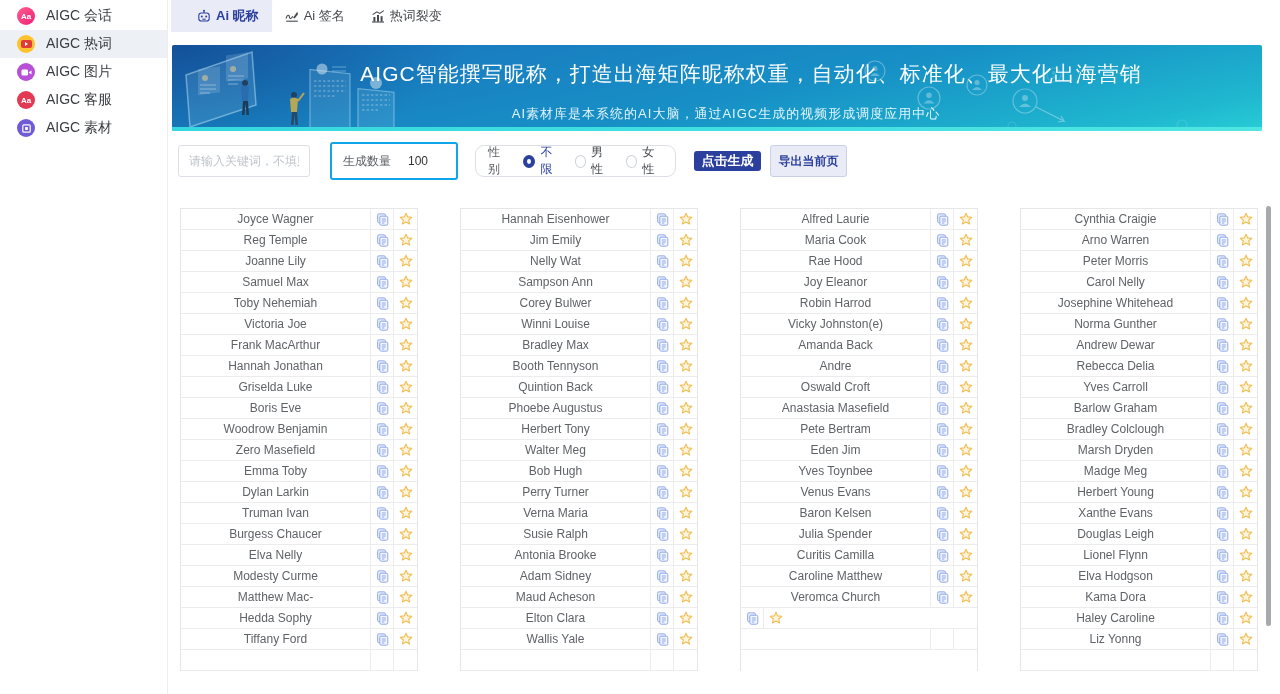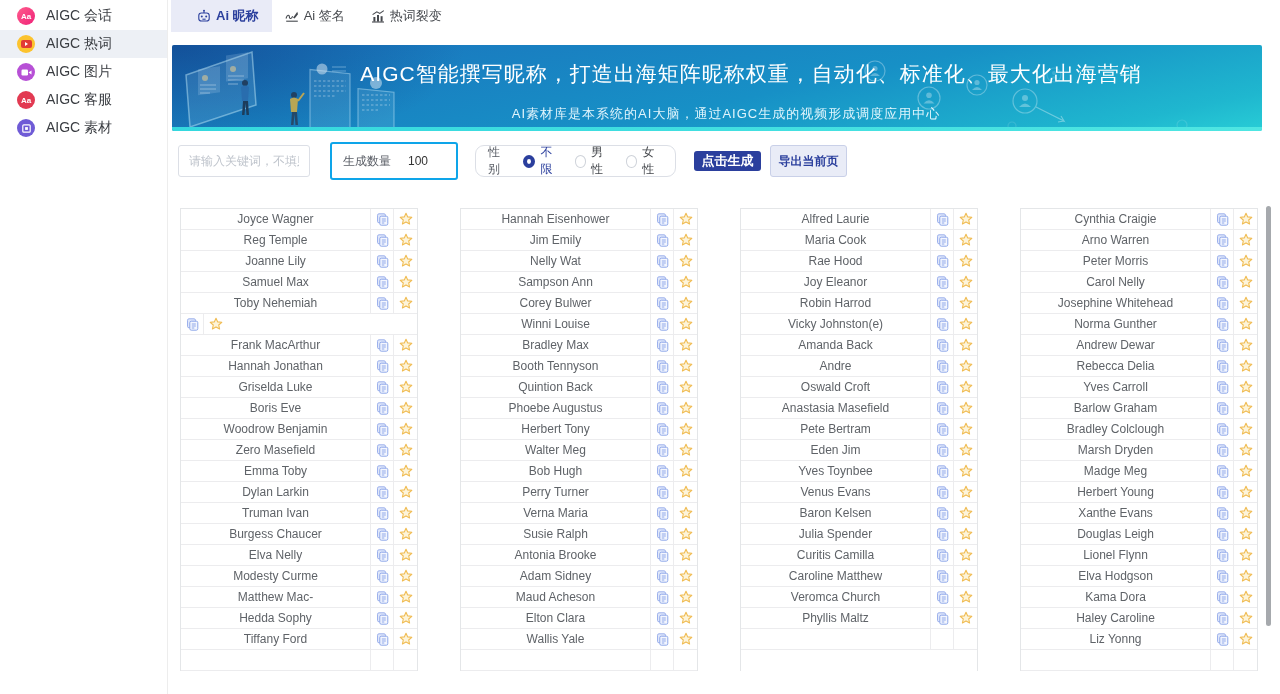--- a/index.html
+++ b/index.html
@@ -335,20 +335,21 @@
                 <path d="M5.8 6 h4 M5.8 8 h4 M5.8 10 h2.5" stroke="#8ea7e9" stroke-width="1" fill="none"></path>
               </svg>
             </div>
             <div class="nicon">
               <svg width="14" height="14" viewBox="0 0 14 14">
                 <path d="M7 1.2 L8.7 4.9 L12.8 5.3 L9.7 8 L10.6 12 L7 9.9 L3.4 12 L4.3 8 L1.2 5.3 L5.3 4.9 Z" fill="#fdf4d9" stroke="#f0bc53" stroke-width="1.1" stroke-linejoin="round"></path>
               </svg>
             </div>
           </div>
           <div class="nrow">
+            <div class="nname">Victoria Joe</div>
             <div class="nicon first">
               <svg width="13" height="13" viewBox="0 0 13 13">
                 <rect x="1.5" y="0.8" width="8" height="9" rx="1.5" fill="#dfe7fb" stroke="#9db1ec"></rect>
                 <rect x="3.8" y="3.2" width="8" height="9" rx="1.5" fill="#f3f6fe" stroke="#8ea7e9"></rect>
                 <path d="M5.8 6 h4 M5.8 8 h4 M5.8 10 h2.5" stroke="#8ea7e9" stroke-width="1" fill="none"></path>
               </svg>
             </div>
             <div class="nicon">
               <svg width="14" height="14" viewBox="0 0 14 14">
                 <path d="M7 1.2 L8.7 4.9 L12.8 5.3 L9.7 8 L10.6 12 L7 9.9 L3.4 12 L4.3 8 L1.2 5.3 L5.3 4.9 Z" fill="#fdf4d9" stroke="#f0bc53" stroke-width="1.1" stroke-linejoin="round"></path>
@@ -1188,21 +1189,20 @@
                 <path d="M5.8 6 h4 M5.8 8 h4 M5.8 10 h2.5" stroke="#8ea7e9" stroke-width="1" fill="none"></path>
               </svg>
             </div>
             <div class="nicon">
               <svg width="14" height="14" viewBox="0 0 14 14">
                 <path d="M7 1.2 L8.7 4.9 L12.8 5.3 L9.7 8 L10.6 12 L7 9.9 L3.4 12 L4.3 8 L1.2 5.3 L5.3 4.9 Z" fill="#fdf4d9" stroke="#f0bc53" stroke-width="1.1" stroke-linejoin="round"></path>
               </svg>
             </div>
           </div>
           <div class="nrow">
-            <div class="nname">Phyllis Maltz</div>
             <div class="nicon first">
               <svg width="13" height="13" viewBox="0 0 13 13">
                 <rect x="1.5" y="0.8" width="8" height="9" rx="1.5" fill="#dfe7fb" stroke="#9db1ec"></rect>
                 <rect x="3.8" y="3.2" width="8" height="9" rx="1.5" fill="#f3f6fe" stroke="#8ea7e9"></rect>
                 <path d="M5.8 6 h4 M5.8 8 h4 M5.8 10 h2.5" stroke="#8ea7e9" stroke-width="1" fill="none"></path>
               </svg>
             </div>
             <div class="nicon">
               <svg width="14" height="14" viewBox="0 0 14 14">
                 <path d="M7 1.2 L8.7 4.9 L12.8 5.3 L9.7 8 L10.6 12 L7 9.9 L3.4 12 L4.3 8 L1.2 5.3 L5.3 4.9 Z" fill="#fdf4d9" stroke="#f0bc53" stroke-width="1.1" stroke-linejoin="round"></path>

